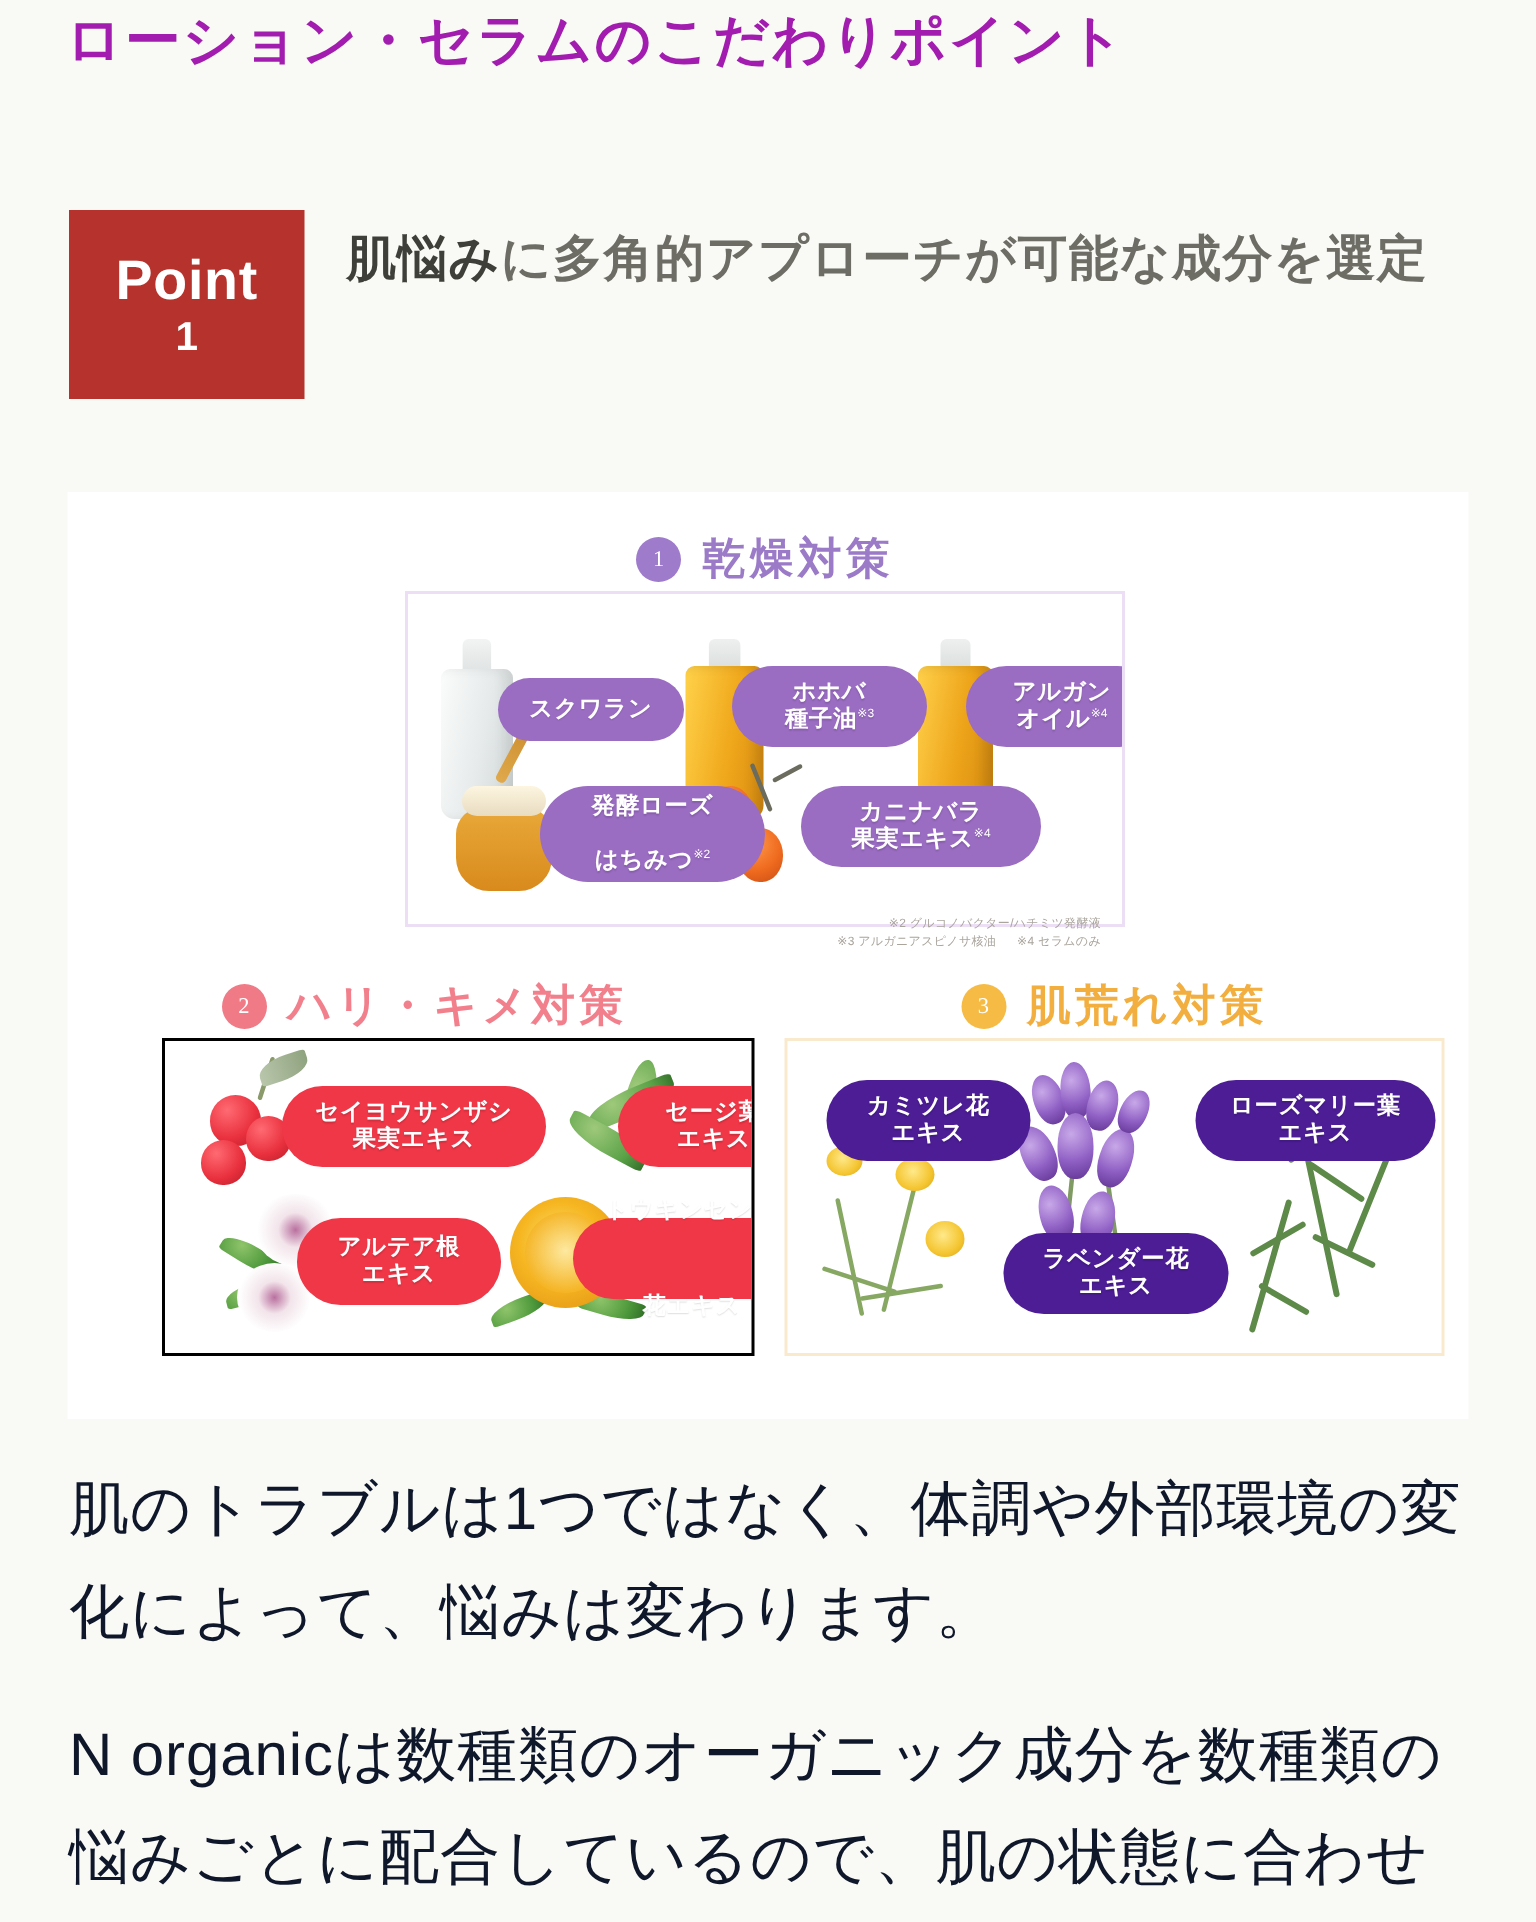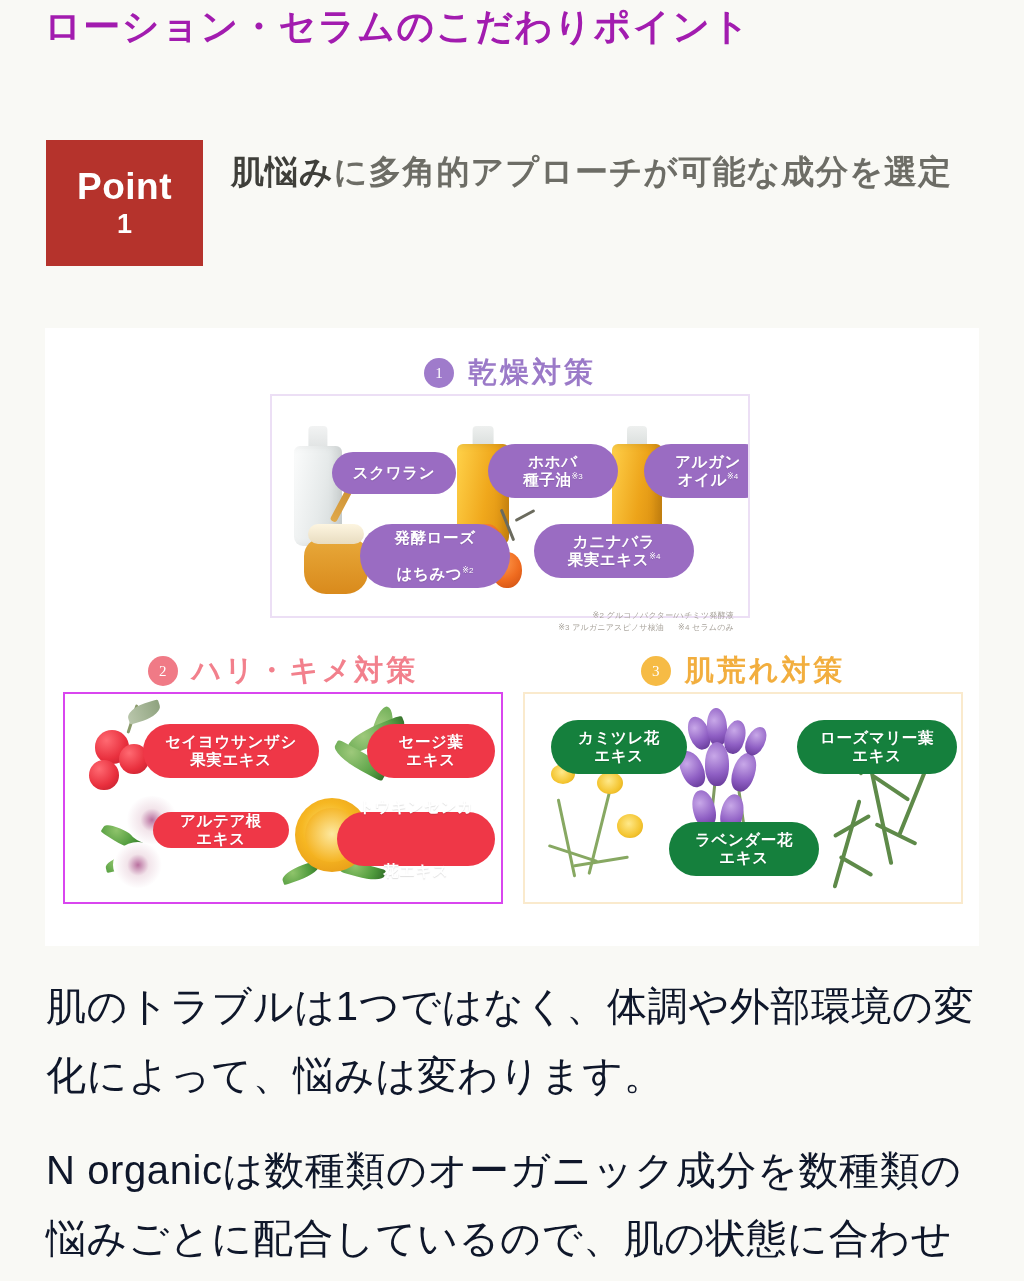--- a/index.html
+++ b/index.html
@@ -118,21 +118,21 @@
   .theme-orange .sec-circle { background: #f6bb45; }
   .theme-orange .sec-title  { color: #f2ae3e; }
 
   
   .art-box {
     position: relative;
     background: #ffffff;
     overflow: hidden;
   }
   .theme-purple .art-box { border: 2px solid #ecdff5; }
-  .theme-red    .art-box { border: 2px solid #d946ef; }
+  .theme-red    .art-box { border: 2px solid #000000; margin-left: 45px; }
   .theme-orange .art-box { border: 2px solid #faeacd; }
 
   
   .block1 { position: absolute; left: 225px; top: 24px; width: 480px; }
   .block1 .art-box { height: 224px; }
 
   
   .block2 { position: absolute; left: 18px;  top: 322px; width: 440px; }
   .block3 { position: absolute; left: 478px; top: 322px; width: 440px; }
   .block2 .art-box, .block3 .art-box { height: 212px; }
@@ -150,21 +150,21 @@
     font-weight: bold;
     line-height: 1.18;
     letter-spacing: 0.6px;
     padding: 5px 14px;
     white-space: nowrap;
     text-shadow: 0 1px 1px rgba(0,0,0,.13);
     z-index: 4;
   }
   .pill.purple { background: #9a6cc2; font-size: 15.5px; }
   .pill.red    { background: #ef3747; font-size: 15.5px; }
-  .pill.orange { background: #15803d; font-size: 15.5px; }
+  .pill.orange { background: #4c1d95; font-size: 15.5px; }
   .pill .sup {
     font-size: 8px;
     vertical-align: super;
     font-weight: normal;
     letter-spacing: 0;
   }
   .pill .line { display: block; }
 
   
   .art { position: absolute; z-index: 2; }
@@ -409,21 +409,21 @@
       <div class="pill red" style="left:78px; top:30px; width:176px; height:54px;">
         <span class="line">セイヨウサンザシ</span>
         <span class="line">果実エキス</span>
       </div>
 
       <div class="pill red" style="left:302px; top:30px; width:128px; height:54px;">
         <span class="line">セージ葉</span>
         <span class="line">エキス</span>
       </div>
 
-      <div class="pill red" style="left:88px; top:118px; width:136px; height:36px;">
+      <div class="pill red" style="left:88px; top:118px; width:136px; height:58px;">
         <span class="line">アルテア根</span>
         <span class="line">エキス</span>
       </div>
 
       <div class="pill red" style="left:272px; top:118px; width:158px; height:54px;gap:46px;">
         <span class="line">トウキンセンカ</span>
         <span class="line">花エキス</span>
       </div>
     </div>
   </div>

